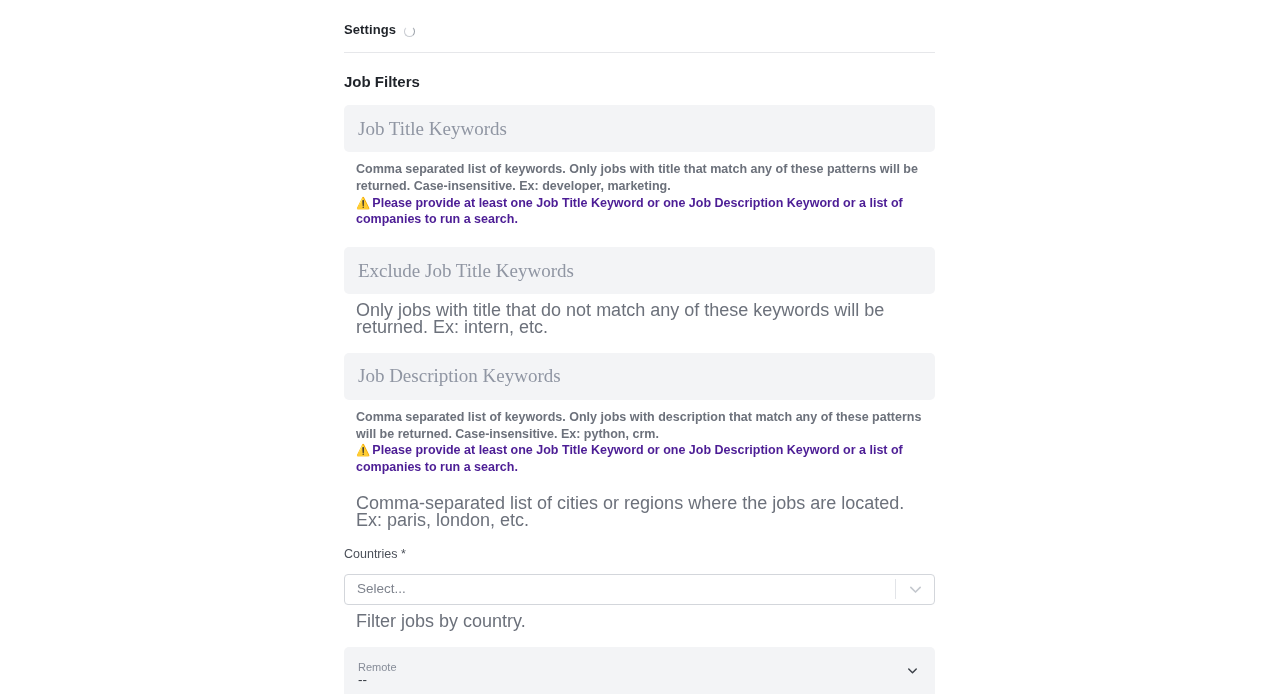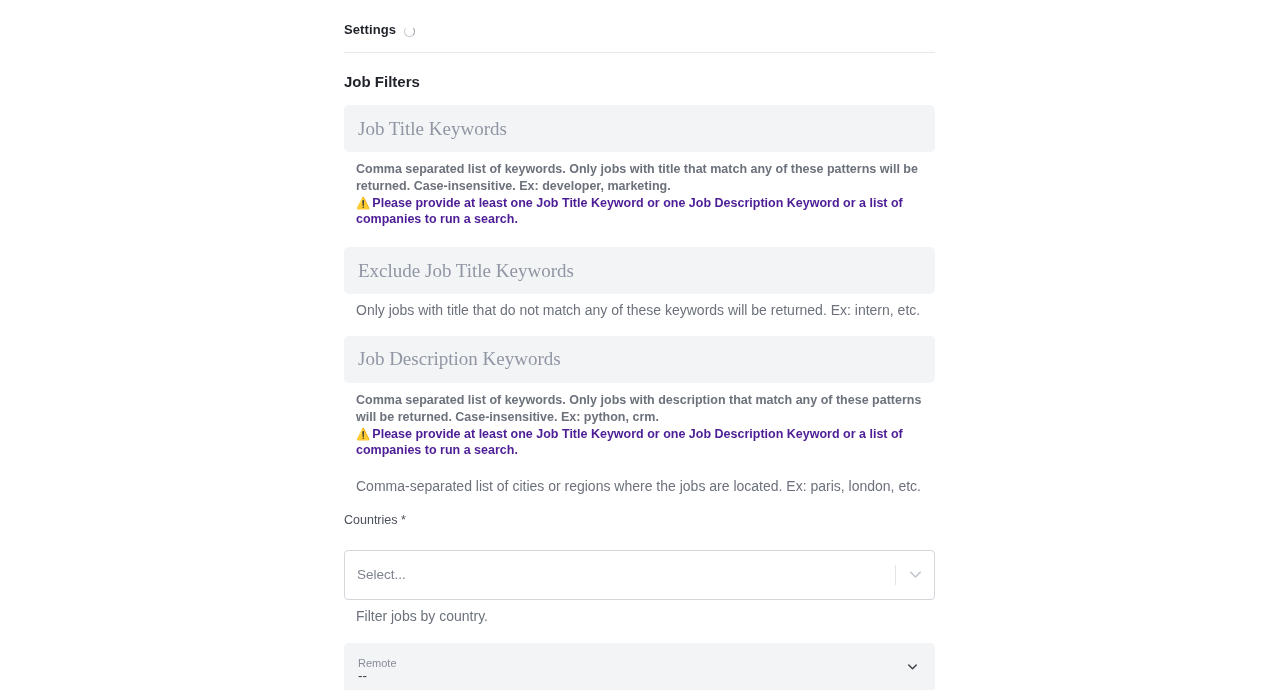--- a/index.html
+++ b/index.html
@@ -104,39 +104,39 @@
   .helper .warn-line {
     display: block;
     color: #4c1d95;
   }
   .warn-icon {
     font-size: 11.5px;
     margin-right: 2px;
   }
 
   .helper-tight {
-    font-size: 14px;
+    font-size: 18px;
     color: #6c717b;
     line-height: 16.8px;
     padding-left: 12px;
     margin-top: 8px;
   }
 
   
   .outer-label {
     font-size: 12.5px;
     color: #4b5059;
-    margin-bottom: 22px;
+    margin-bottom: 12px;
     line-height: 16px;
   }
 
   .rs-select {
     position: relative;
     width: 591px;
-    height: 50px;
+    height: 31px;
     background: #ffffff;
     border: 1px solid #d3d6db;
     border-radius: 4px;
     display: flex;
     align-items: center;
     cursor: pointer;
   }
   .rs-value {
     font-size: 13.5px;
     color: #7e838d;

